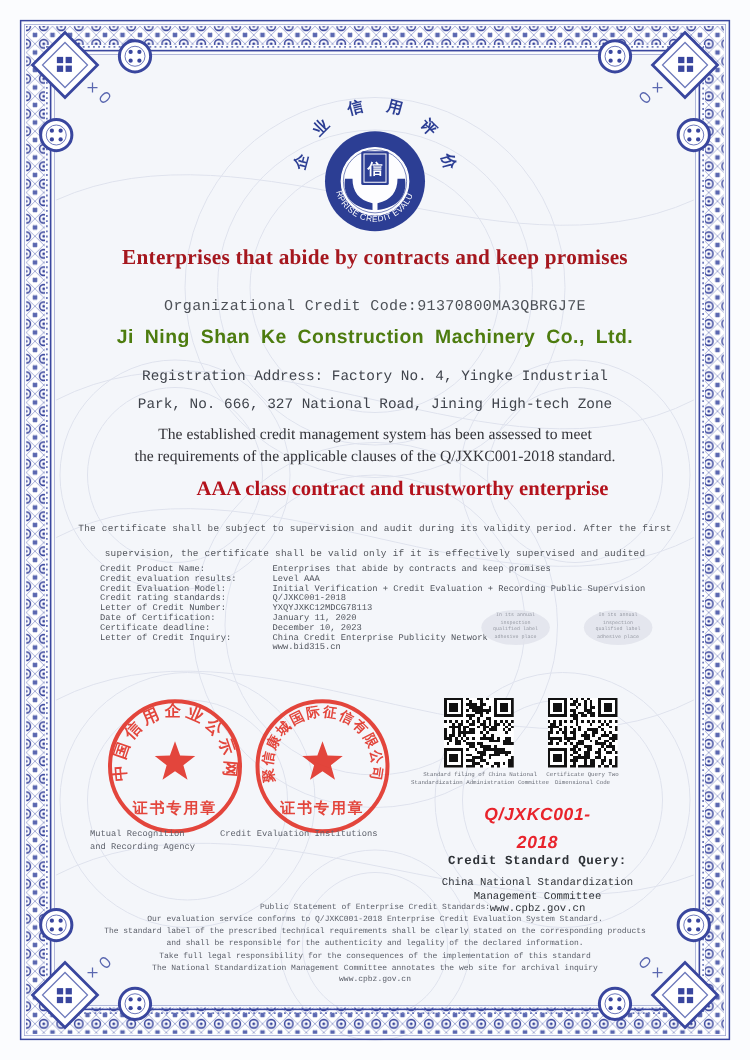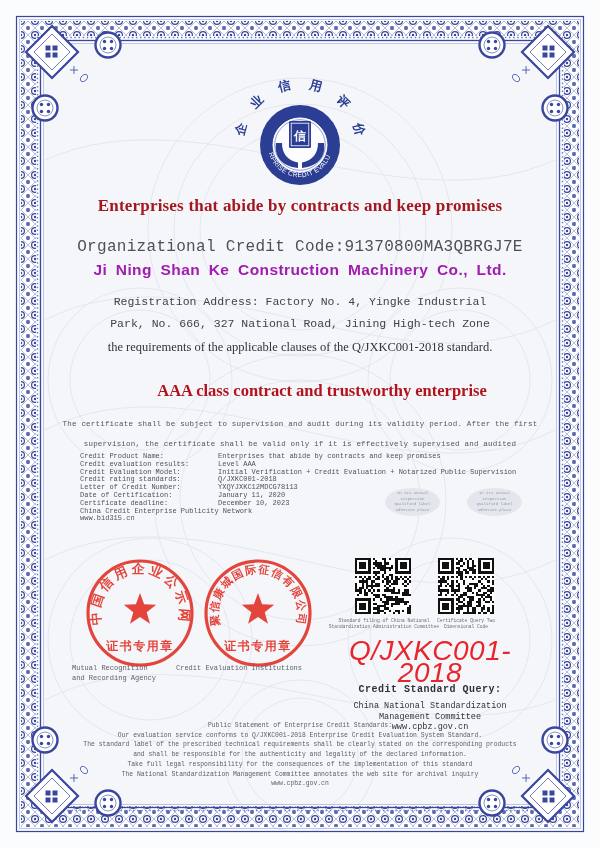--- a/index.html
+++ b/index.html
@@ -5,23 +5,23 @@
   html,body{margin:0;padding:0;background:#ffffff;}
   .page{position:relative;width:600px;height:848px;background:#fbfcfe;overflow:hidden;
         font-family:"Liberation Mono",monospace;}
   .page svg{display:block;}
   #frame{position:absolute;left:0;top:0;z-index:0;}
   .abs{position:absolute;z-index:2;}
   .ctr{left:0;right:0;text-align:center;}
 
   .title{top:196px;font-family:"Liberation Serif",serif;font-weight:bold;
          font-size:17px;color:#a5171e;letter-spacing:.2px;}
-  .orgcode{top:238px;font-size:16px;color:#4d5157;letter-spacing:.3px;}
+  .orgcode{top:238px;font-size:12px;color:#4d5157;letter-spacing:.3px;}
   .company{top:261px;font-family:"Liberation Sans",sans-serif;font-weight:bold;
-           font-size:15.5px;color:#a21caf;letter-spacing:.4px;word-spacing:4px;}
+           font-size:15.5px;color:#4d7c0f;letter-spacing:.4px;word-spacing:4px;}
   .address{top:291px;font-size:11.5px;color:#3f434b;line-height:22px;}
   .assess{top:338px;font-family:"Liberation Serif",serif;font-size:12.5px;
           color:#333338;line-height:18px;}
   .grade{top:381px;font-family:"Liberation Serif",serif;font-weight:bold;
          font-size:16.5px;color:#b3121c;padding-left:44px;}
   .superv{top:414px;font-size:7.5px;color:#53565c;line-height:20px;letter-spacing:.2px;}
 
   .details{top:453px;left:80px;width:470px;font-size:7px;line-height:7.8px;color:#4e525a;}
   .drow{display:flex;}
   .dlabel{width:138px;flex:0 0 138px;}
@@ -34,22 +34,22 @@
 
   .seal{top:555px;} .seal1{left:82px;} .seal2{left:200px;}
   .sealcap{top:664px;font-size:7px;line-height:9.5px;color:#5d616b;}
   .sealcap1{left:72px;width:136px;} .sealcap2{left:176px;width:156px;}
 
   .qr{top:558px;} .qr1{left:355px;} .qr2{left:438px;}
   .qrcap{top:618px;font-size:4.6px;line-height:6.4px;color:#6a6e78;text-align:center;}
   .qrcap1{left:326px;width:116px;} .qrcap2{left:410px;width:112px;}
 
   .stdcode{top:640px;left:348px;width:164px;text-align:center;
-           font-family:"Liberation Sans",sans-serif;font-weight:normal;font-style:italic;
-           font-size:28px;line-height:22px;color:#e8242c;letter-spacing:.5px;}
+           font-family:"Liberation Sans",sans-serif;font-weight:bold;font-style:italic;
+           font-size:14px;line-height:22px;color:#e8242c;letter-spacing:.5px;}
   .query{top:684px;left:328px;width:204px;text-align:center;color:#2e3237;}
   .query .qh{font-size:10px;font-weight:bold;letter-spacing:.5px;}
   .query .ql{margin-top:6px;font-size:8.5px;line-height:10.5px;}
 
   .statement{top:721px;font-size:6.4px;line-height:9.7px;color:#5a5e68;}
 </style>
 </head>
 <body>
 
 <div class="page">
@@ -164,20 +164,21 @@
   </div>
 
   <div class="abs ctr company">Ji Ning Shan Ke Construction Machinery Co., Ltd.</div>
 
   <div class="abs ctr address">
     <div>Registration Address: Factory No. 4, Yingke Industrial</div>
     <div>Park, No. 666, 327 National Road, Jining High-tech Zone</div>
   </div>
 
   <div class="abs ctr assess">
+    <div>The established credit management system has been assessed to meet</div>
     <div>the requirements of the applicable clauses of the Q/JXKC001-2018 standard.</div>
   </div>
 
   <div class="abs ctr grade">AAA class contract and trustworthy enterprise</div>
 
   <div class="abs ctr superv">
     <div>The certificate shall be subject to supervision and audit during its validity period. After the first</div>
     <div>supervision, the certificate shall be valid only if it is effectively supervised and audited</div>
   </div>
 
@@ -185,39 +186,40 @@
       <div class="drow">
         <div class="dlabel">Credit Product Name:</div>
         <div class="dvalue">Enterprises that abide by contracts and keep promises</div>
       </div>
       <div class="drow">
         <div class="dlabel">Credit evaluation results:</div>
         <div class="dvalue">Level AAA</div>
       </div>
       <div class="drow">
         <div class="dlabel">Credit Evaluation Model:</div>
-        <div class="dvalue">Initial Verification + Credit Evaluation + Notarized Public Supervision</div>
+        <div class="dvalue">Initial Verification + Credit Evaluation + Recording Public Supervision</div>
       </div>
       <div class="drow">
         <div class="dlabel">Credit rating standards:</div>
         <div class="dvalue">Q/JXKC001-2018</div>
       </div>
       <div class="drow">
         <div class="dlabel">Letter of Credit Number:</div>
         <div class="dvalue">YXQYJXKC12MDCG78113</div>
       </div>
       <div class="drow">
         <div class="dlabel">Date of Certification:</div>
         <div class="dvalue">January 11, 2020</div>
       </div>
       <div class="drow">
         <div class="dlabel">Certificate deadline:</div>
         <div class="dvalue">December 10, 2023</div>
       </div>
       <div class="drow">
+        <div class="dlabel">Letter of Credit Inquiry:</div>
         <div class="dvalue">China Credit Enterprise Publicity Network
 www.bid315.cn</div>
       </div>
     </div>
 
   <div class="abs oval oval1">
     <div>In its annual inspection</div>
     <div>qualified label adhesive place</div>
   </div>
   <div class="abs oval oval2">

